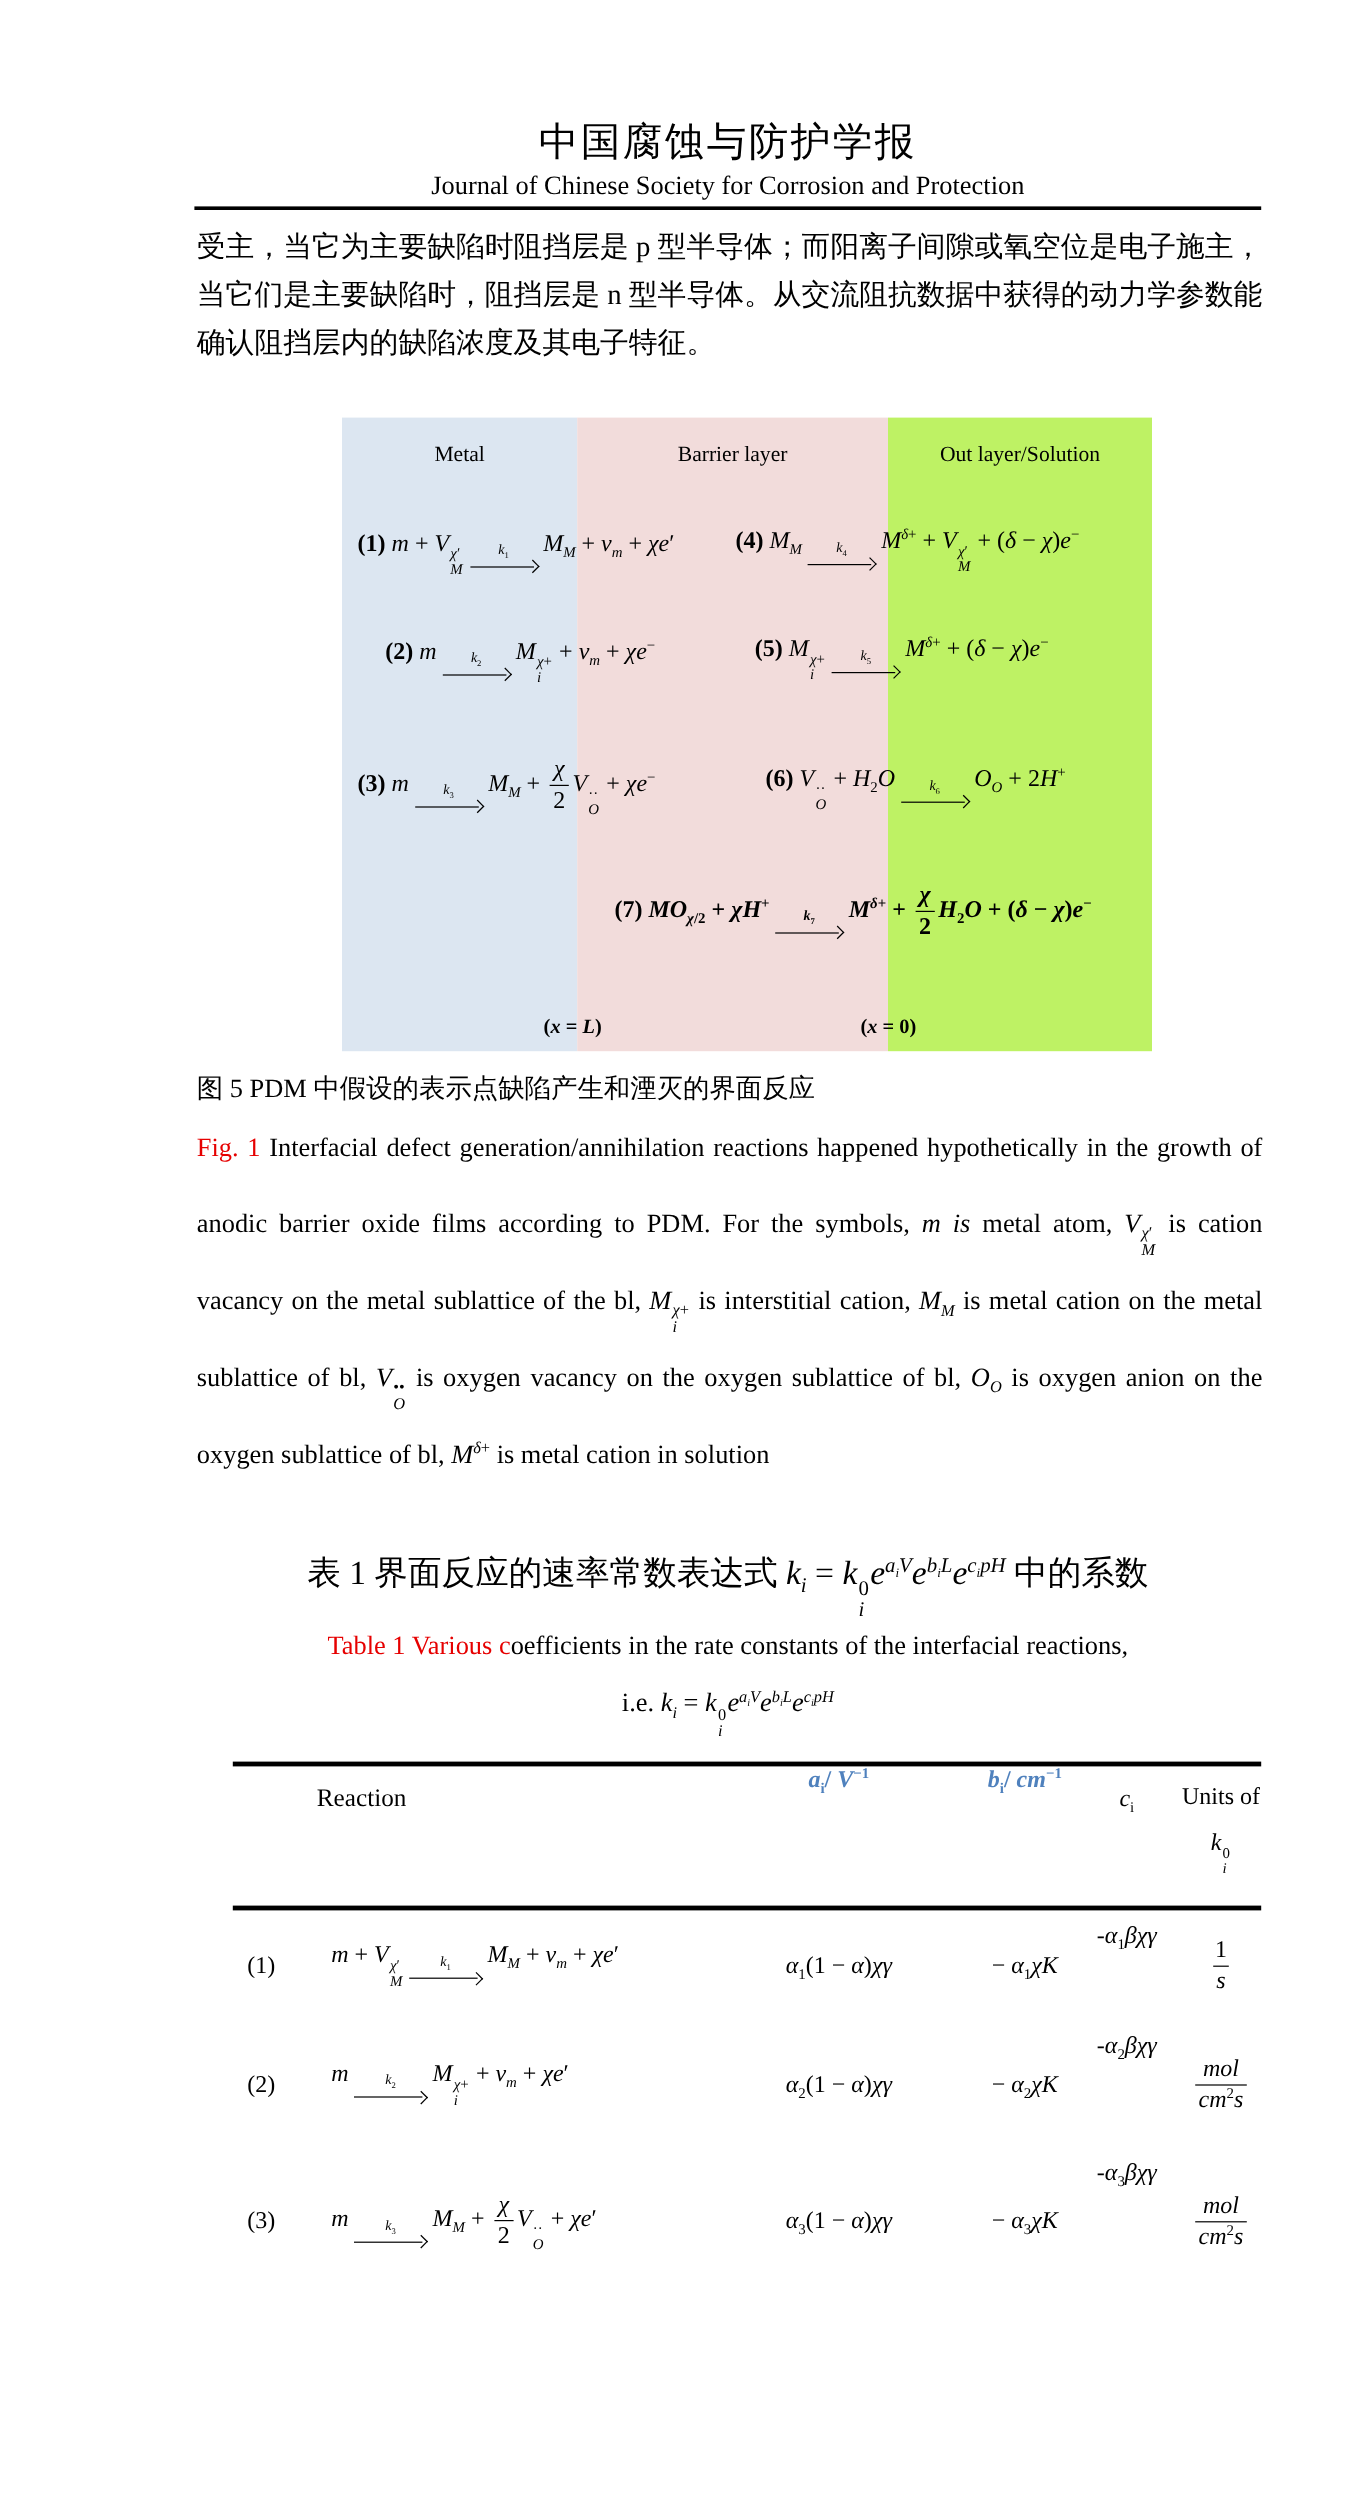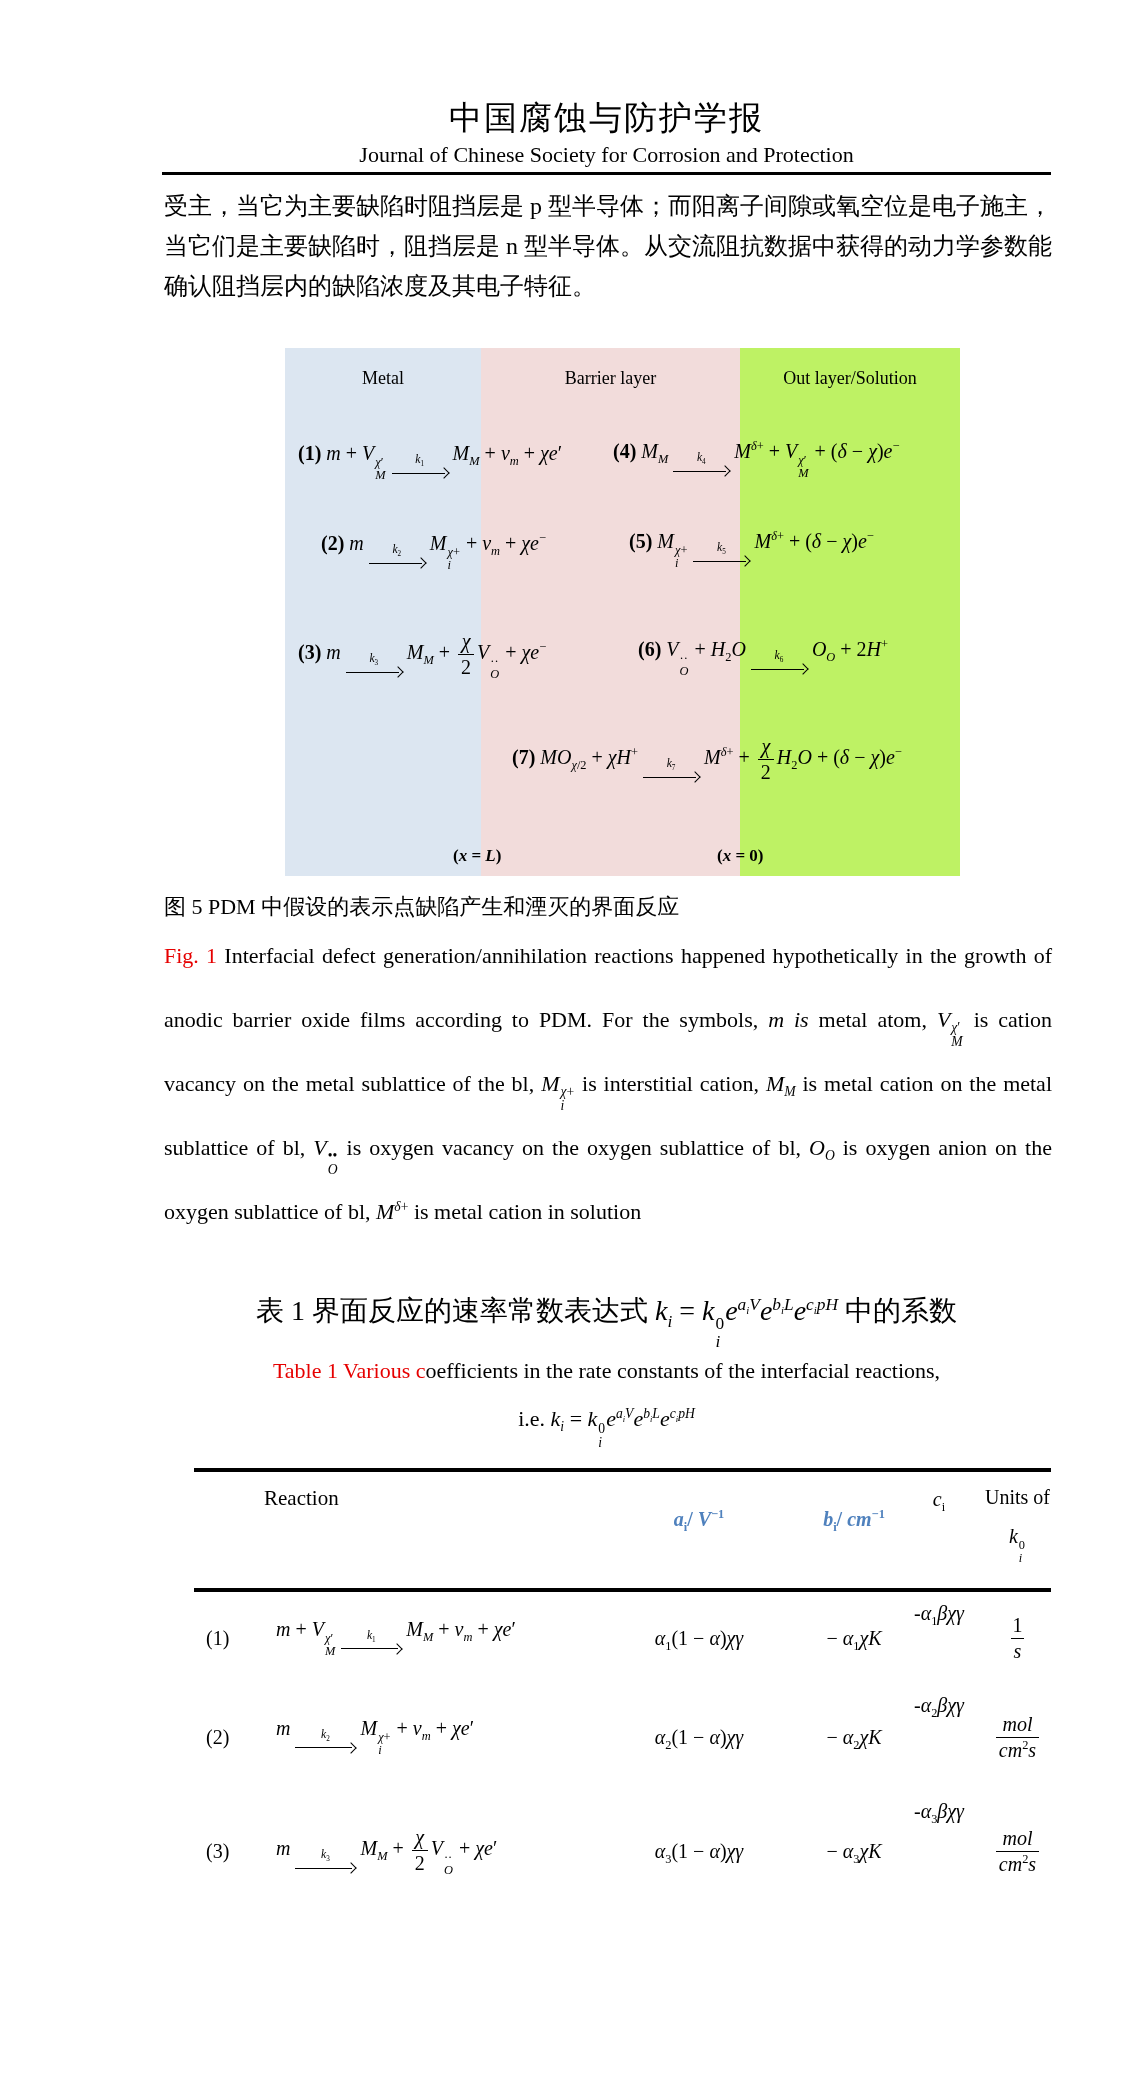--- a/index.html
+++ b/index.html
@@ -46,21 +46,21 @@
   .figcap-en .stk{vertical-align:-0.35em;}
 
   .tabcap-zh{top:1292px;left:0;width:100%;text-align:center;font-size:28px;}
   .tabcap-en{top:1358px;left:0;width:100%;text-align:center;font-size:22px;}
   .tabcap-f{top:1406px;left:0;width:100%;text-align:center;font-size:22px;}
 
   .tbl{left:158px;top:1468px;width:857px;border-top:4px solid #000;font-size:20px;}
   .tgrid{display:grid;grid-template-columns:60px 330px 230px 80px 90px 67px;}
   .thead{border-bottom:4px solid #000;height:116px;}
   .h-reaction{padding:14px 0 0 10px;font-size:21px;}
-  .h-a,.h-b{padding-top:36px;text-align:center;}
+  .h-a,.h-b{text-align:center;}
   .h-c{padding-top:16px;text-align:center;}
   .h-units{padding-top:14px;text-align:center;}
   .h-units .u2{display:block;margin-top:16px;}
   .trow{align-items:center;}
   .trow-1{height:92px;}
   .trow-2{height:106px;}
   .trow-3{height:122px;}
   .c-num{padding-left:12px;align-self:center;}
   .c-rxn{padding-left:22px;white-space:nowrap;}
   .c-rxn .karr .ar{width:60px;}
@@ -128,21 +128,21 @@
           <span>··</span>
           <span><i>O</i></span>
         </span> + <i>χe</i><sup>−</sup></div>
     <div class="feq" style="left:353px;top:290px;"><b>(6)</b> <i>V</i><span class="stk">
           <span>··</span>
           <span><i>O</i></span>
         </span> + <i>H</i><sub>2</sub><i>O</i><span class="karr">
           <span class="kl"><i>k</i><sub>6</sub></span>
           <span class="ar"></span>
         </span><i>O</i><sub><i>O</i></sub> + 2<i>H</i><sup>+</sup></div>
-    <div class="feq" style="left:227px;top:386px;"><b>(7)</b> <i>MO</i><sub><i>χ</i>/2</sub> + <i>χH</i><sup>+</sup><span class="karr">
+    <div class="feq" style="left:227px;top:386px;font-weight:bold;"><b>(7)</b> <i>MO</i><sub><i>χ</i>/2</sub> + <i>χH</i><sup>+</sup><span class="karr">
           <span class="kl"><i>k</i><sub>7</sub></span>
           <span class="ar"></span>
         </span><i>M</i><sup><i>δ</i>+</sup> + <span class="frac">
           <span class="num"><i>χ</i></span>
           <span class="den">2</span>
         </span><i>H</i><sub>2</sub><i>O</i> + (<i>δ</i> − <i>χ</i>)<i>e</i><sup>−</sup></div>
     <div class="fbound" style="left:168px;top:498px;">(<i>x</i> = <i>L</i>)</div>
     <div class="fbound" style="left:432px;top:498px;">(<i>x</i> = 0)</div>
   </div>
 

